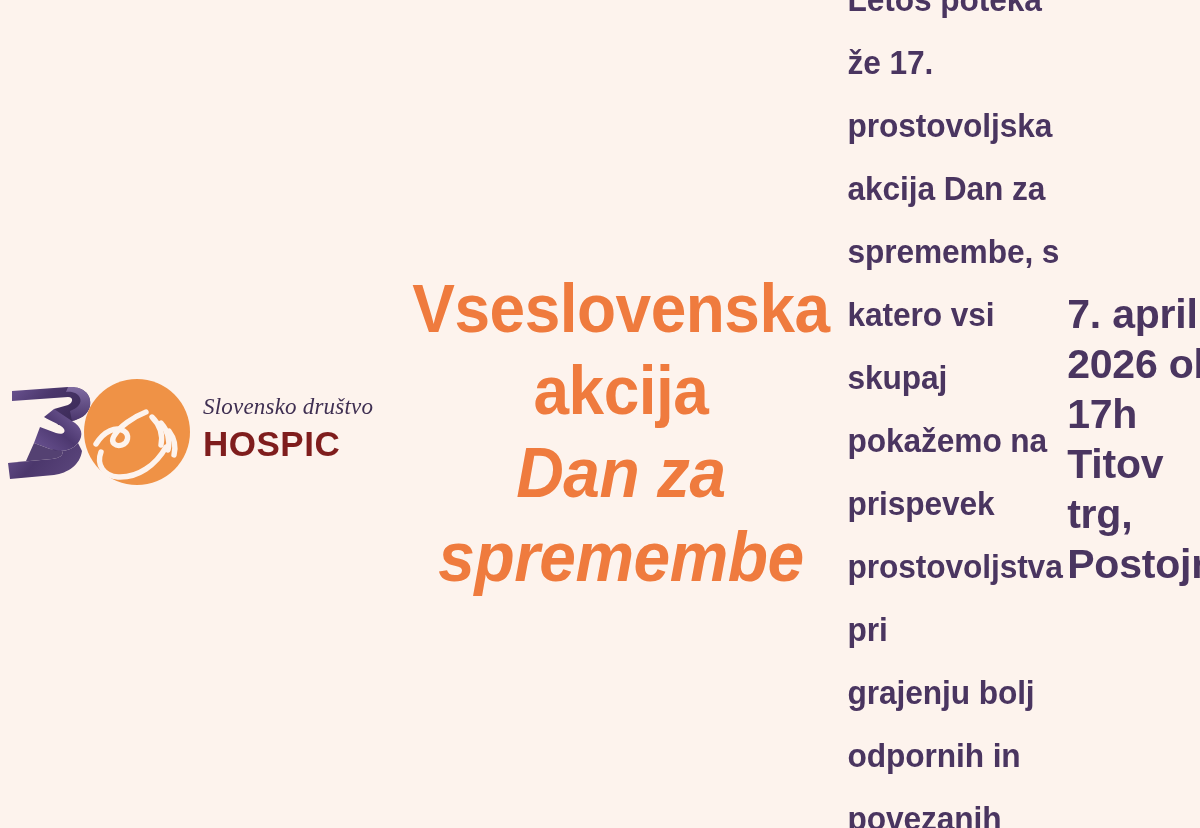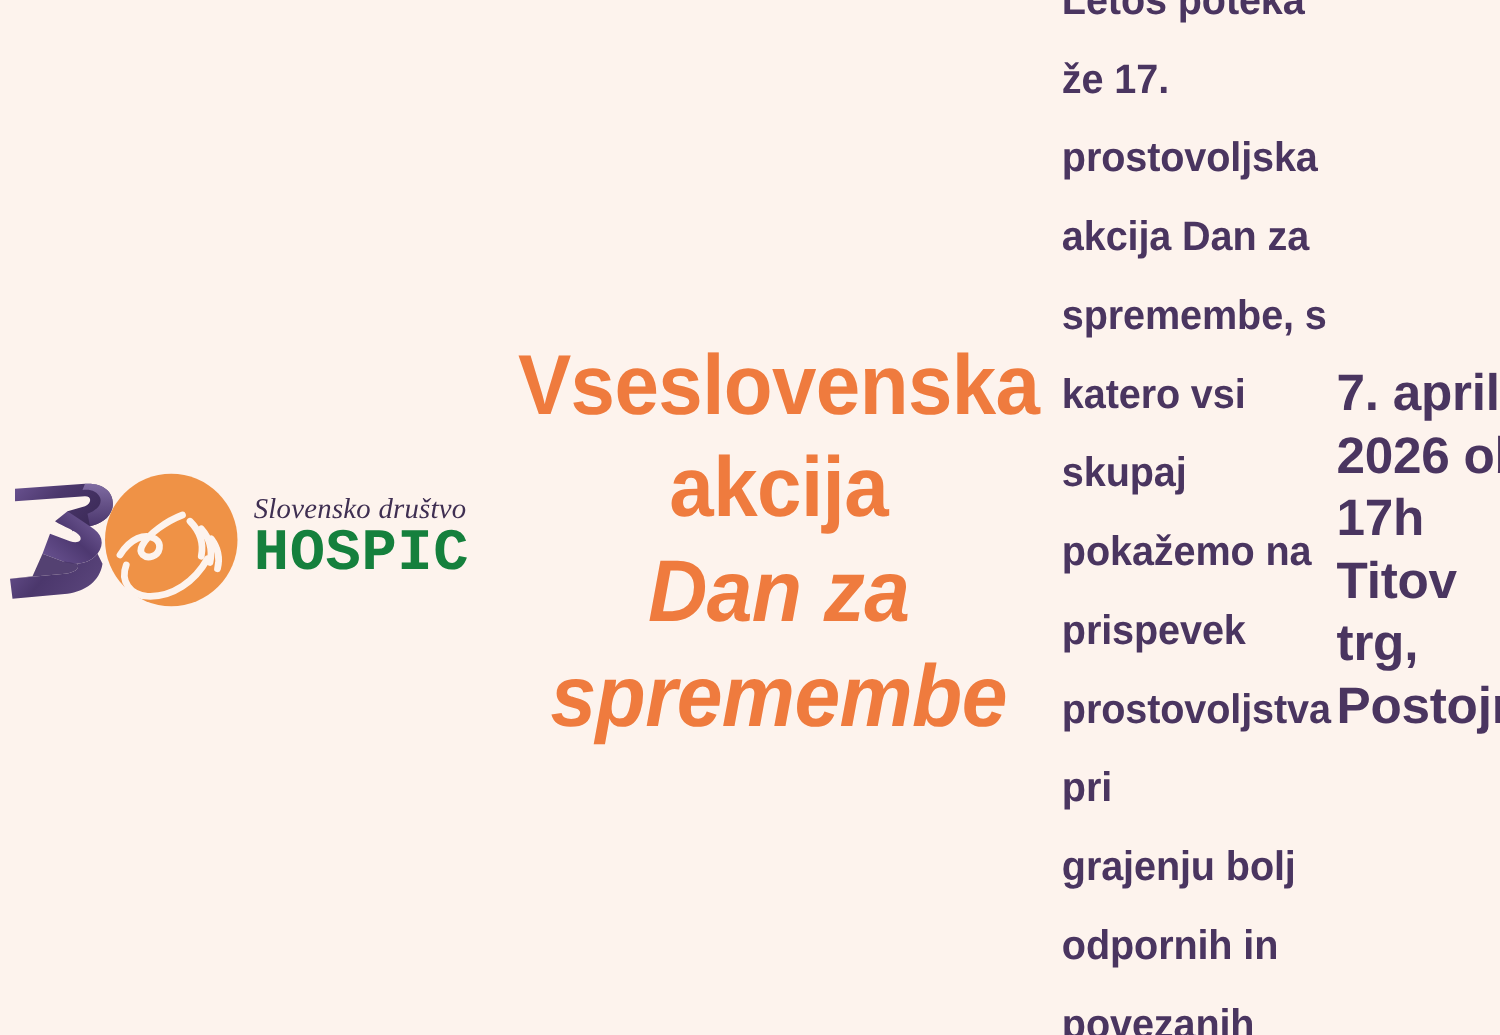--- a/index.html
+++ b/index.html
@@ -58,25 +58,25 @@
   .logo-sub {
     font-family: "Liberation Serif", serif;
     font-style: italic;
     font-size: 23px;
     line-height: 25px;
     color: #3f2f52;
     letter-spacing: 0.2px;
     white-space: nowrap;
   }
   .logo-name {
-    font-family: Liberation Mono, monospace;
-    font-weight: bold;
-    font-size: 47px;
+    font-family: Liberation Sans, sans-serif;
+    font-weight: bold;
+    font-size: 35px;
     line-height: 49px;
-    color: #15803d;
+    color: #7f1d1d;
     letter-spacing: 0.5px;
     white-space: nowrap;
   }
 
   
   .headline-block {
     margin-top: 38px;
     width: 100%;
     text-align: center;
     padding-left: 26px;

